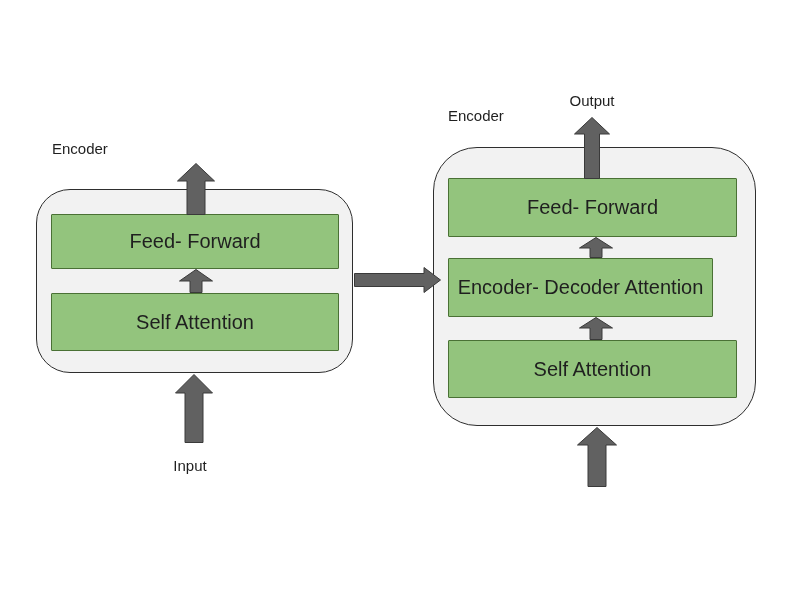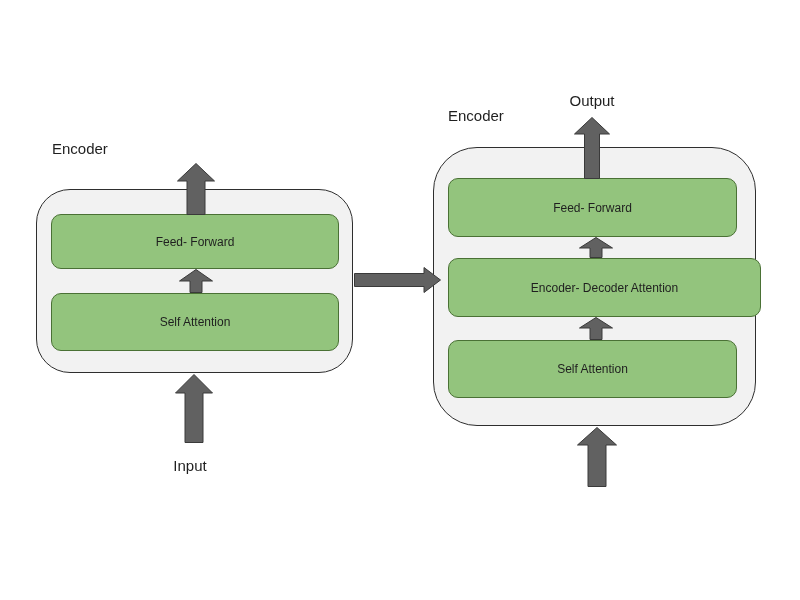--- a/index.html
+++ b/index.html
@@ -33,25 +33,25 @@
     border-radius: 34px;
   }
   .container.decoder {
     left: 433px; top: 147px; width: 323px; height: 279px;
     border-radius: 44px;
   }
   .block {
     position: absolute;
     background: var(--block-fill);
     border: 1px solid var(--block-border);
-    border-radius: 10px;
+    border-radius: 1px;
     display: flex;
     align-items: center;
     justify-content: center;
-    font-size: 12px;
+    font-size: 20px;
     color: var(--text);
     z-index: 2;
   }
   .outer-label {
     position: absolute;
     font-size: 15px;
     color: var(--text);
     white-space: nowrap;
     z-index: 4;
   }
@@ -100,21 +100,21 @@
   </svg>
 
   <div class="outer-label" style="left:448px; top:107px;">Encoder</div>
 
   <div class="outer-label centered" style="left:592px; top:92px;">Output</div>
 
   <div class="container decoder"></div>
 
   <div class="block" style="left:448px; top:178px; width:289px; height:59px;">Feed- Forward</div>
 
-  <div class="block" style="left:448px; top:258px; width:313px; height:59px;">Encoder- Decoder Attention</div>
+  <div class="block" style="left:448px; top:258px; width:265px; height:59px;">Encoder- Decoder Attention</div>
 
   <div class="block" style="left:448px; top:340px; width:289px; height:58px;">Self Attention</div>
 
   <svg class="arrow" style="left:574px; top:117px;" width="36" height="62" viewBox="0 0 36 62">
     <polygon points="18,0.5 35.5,17 25.5,17 25.5,61.5 10.5,61.5 10.5,17 0.5,17"></polygon>
   </svg>
 
   <svg class="arrow" style="left:579px; top:237px;" width="34" height="21" viewBox="0 0 34 21">
     <polygon points="17,0.5 33.5,11 23,11 23,20.5 11,20.5 11,11 0.5,11"></polygon>
   </svg>

